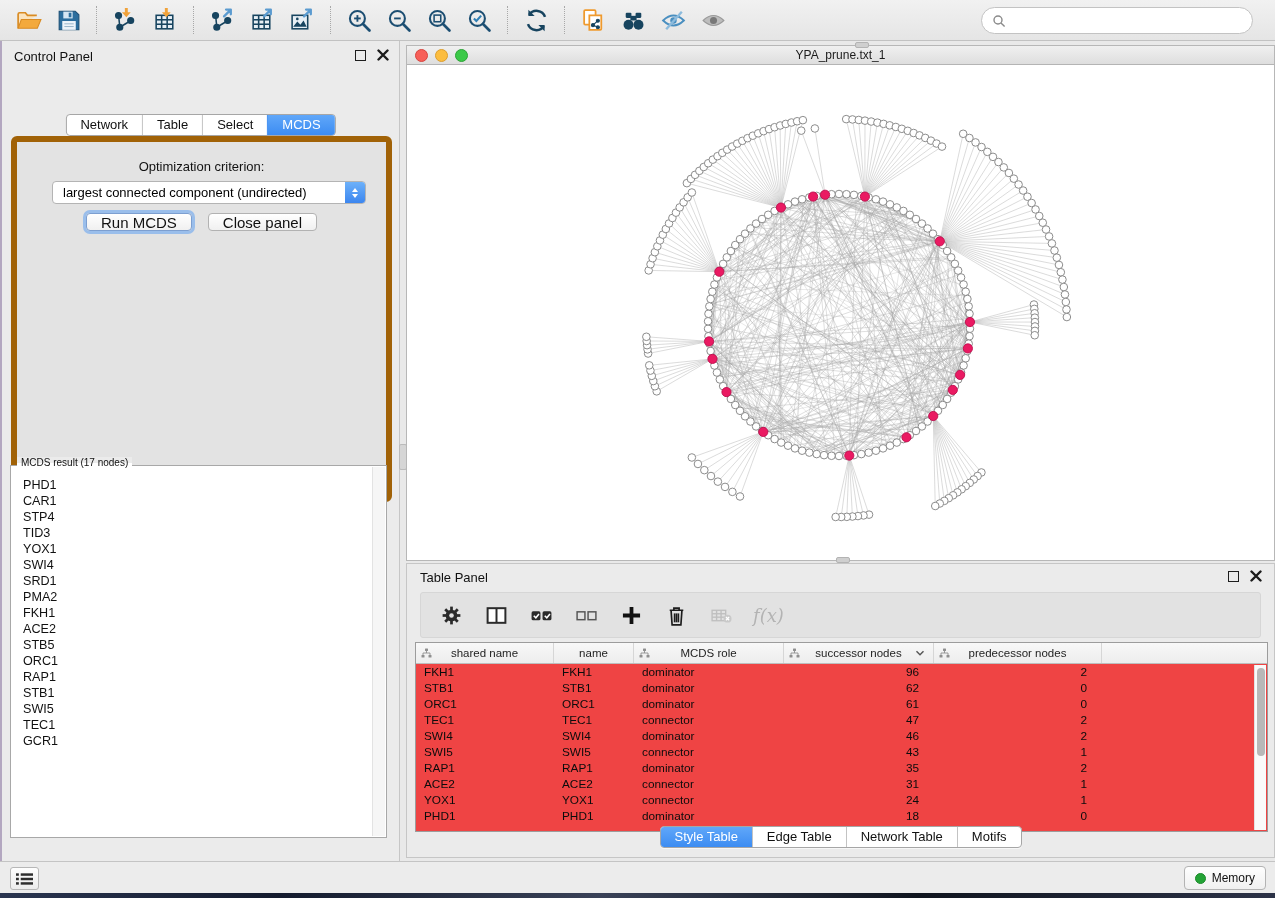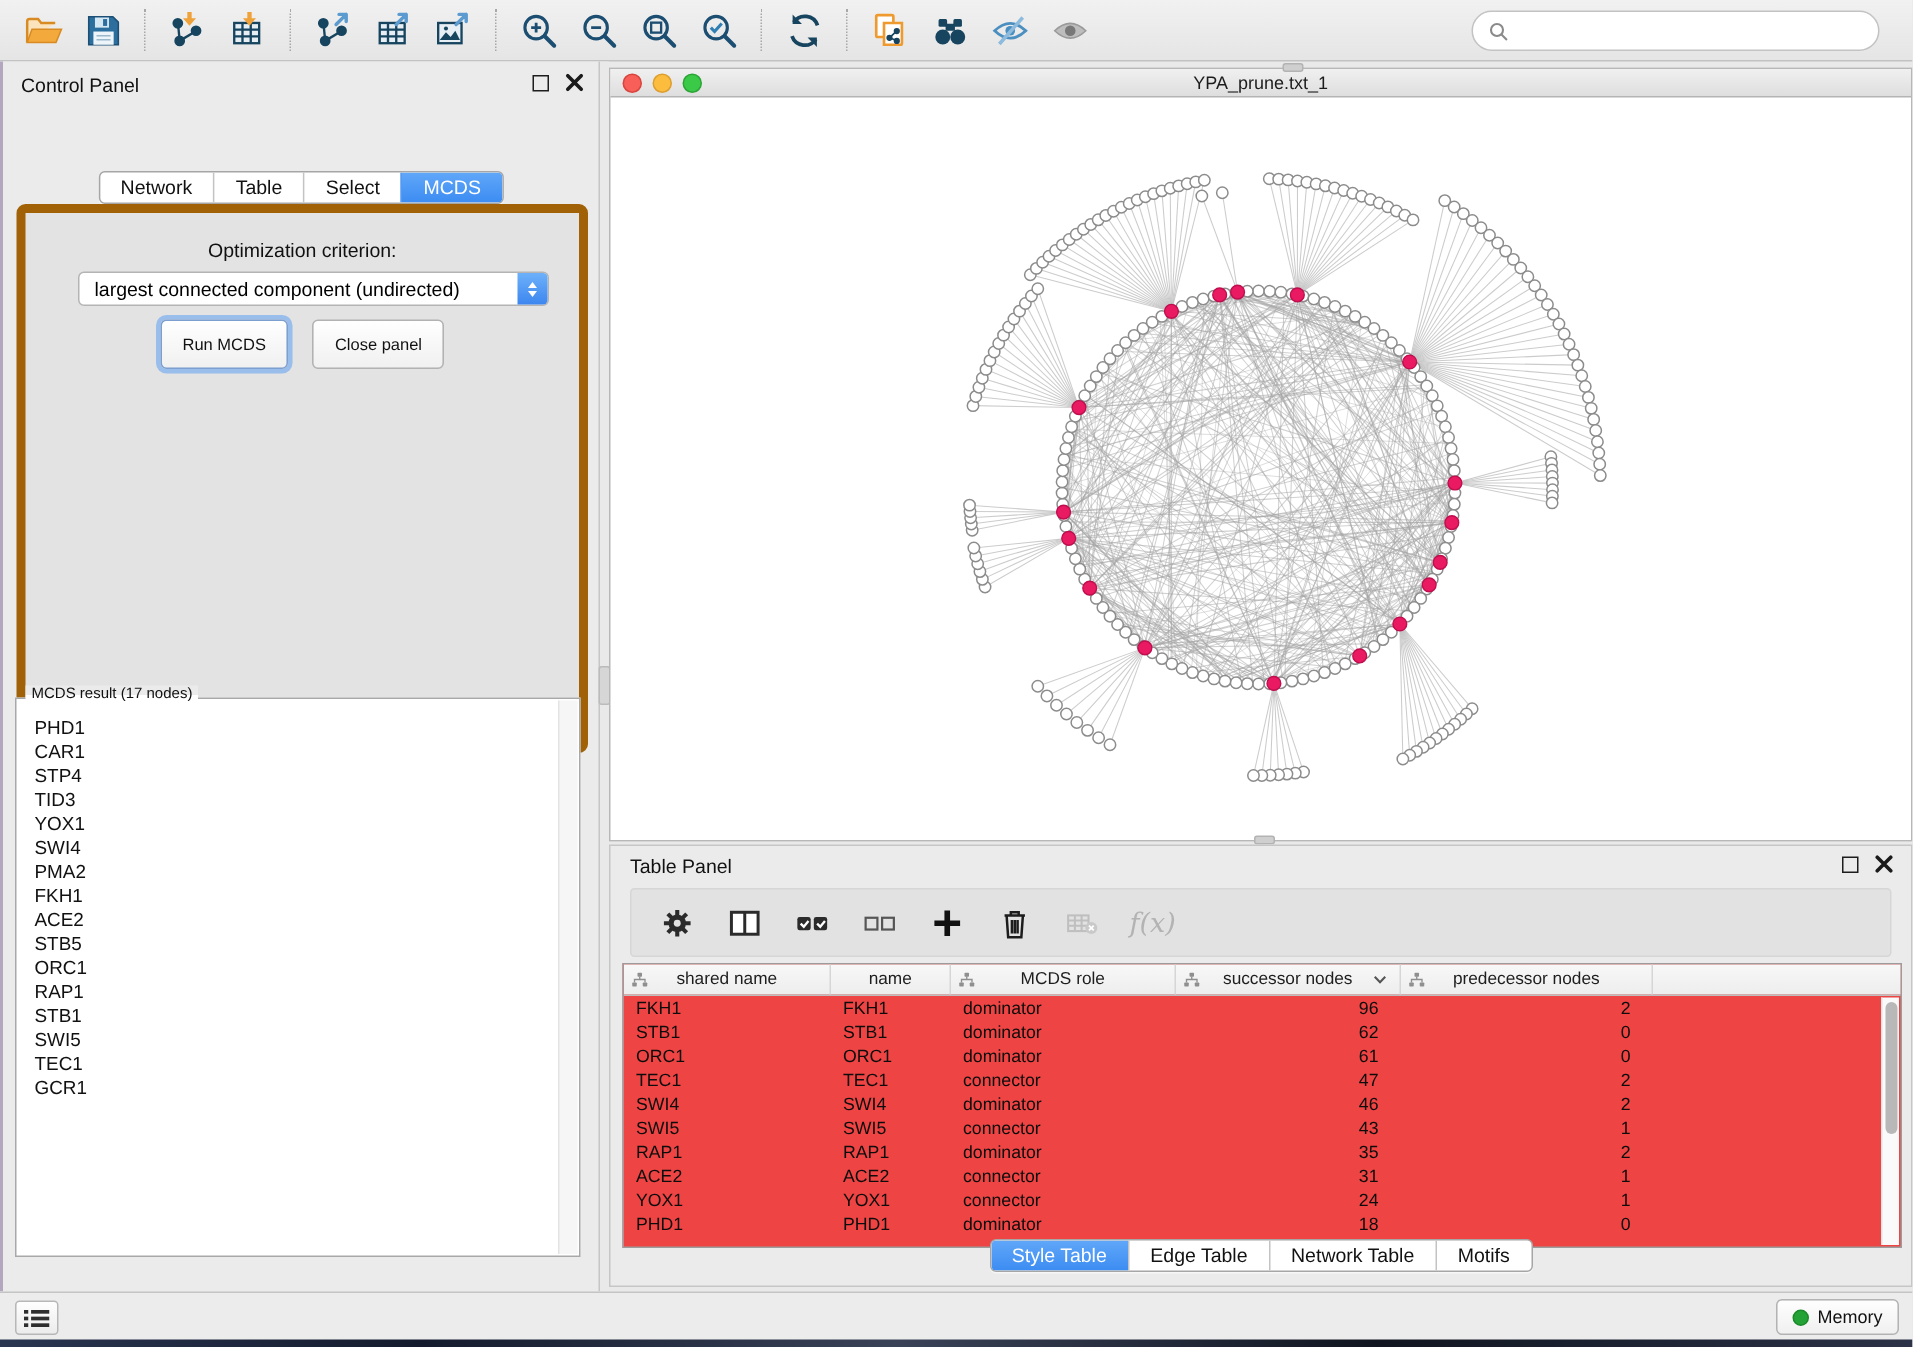--- a/index.html
+++ b/index.html
@@ -40,21 +40,21 @@
   .opt-label{position:absolute;top:17px;width:100%;text-align:center;font-size:13px;color:#111;}
   .dropdown{position:absolute;left:35px;top:39px;width:314px;height:23px;background:#fff;
     border:1px solid #b4b4b4;border-radius:4px;font-size:13px;line-height:21px;padding-left:10px;}
   .stepper{position:absolute;right:0;top:0;bottom:0;width:20px;
     background:linear-gradient(#6db1fa,#3c86ef);border-radius:0 3px 3px 0;
     display:flex;flex-direction:column;align-items:center;justify-content:center;gap:2px;}
   .tri-up{width:0;height:0;border-left:3.5px solid transparent;border-right:3.5px solid transparent;border-bottom:4.5px solid #fff;}
   .tri-down{width:0;height:0;border-left:3.5px solid transparent;border-right:3.5px solid transparent;border-top:4.5px solid #fff;}
   .btn-row{position:absolute;top:71px;width:100%;display:flex;justify-content:center;gap:16px;}
   .mac-btn{background:linear-gradient(#ffffff,#f0f0f0);border:1px solid #b2b2b2;border-radius:4px;
-    font-size:11px;height:33px;padding:0 14px;font-family:"Liberation Sans",sans-serif;color:#111;}
+    font-size:15px;height:18px;padding:0 14px;font-family:"Liberation Sans",sans-serif;color:#111;}
   .focus-ring{box-shadow:0 0 0 3px rgba(105,165,240,.6);border-color:#7d9fd0;}
 
   .result-box{position:absolute;left:8px;top:424px;width:377px;height:373px;background:#fff;
     border:1px solid #a8a8a8;}
   .result-title{position:absolute;top:-9px;left:6px;font-size:10px;color:#111;padding:0 4px;
     background:linear-gradient(#ebebeb 55%,#ffffff 45%);}
   .result-list{position:absolute;left:2px;top:11px;right:16px;bottom:2px;overflow:hidden;}
   .result-item{font-size:12.6px;line-height:16px;padding-left:10px;color:#111;}
   .result-track{position:absolute;top:1px;right:1px;bottom:1px;width:13px;background:#f6f6f6;border-left:1px solid #e3e3e3;}
 
@@ -311,20 +311,21 @@
 
     <div class="result-box">
       <span class="result-title">MCDS result (17 nodes)</span>
       <div class="result-list" id="result-list">
           <div class="result-item">PHD1</div>
           <div class="result-item">CAR1</div>
           <div class="result-item">STP4</div>
           <div class="result-item">TID3</div>
           <div class="result-item">YOX1</div>
           <div class="result-item">SWI4</div>
+          <div class="result-item">SRD1</div>
           <div class="result-item">PMA2</div>
           <div class="result-item">FKH1</div>
           <div class="result-item">ACE2</div>
           <div class="result-item">STB5</div>
           <div class="result-item">ORC1</div>
           <div class="result-item">RAP1</div>
           <div class="result-item">STB1</div>
           <div class="result-item">SWI5</div>
           <div class="result-item">TEC1</div>
           <div class="result-item">GCR1</div>

